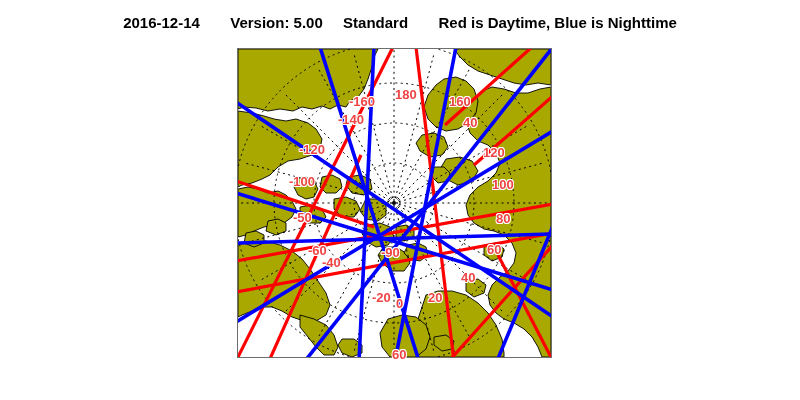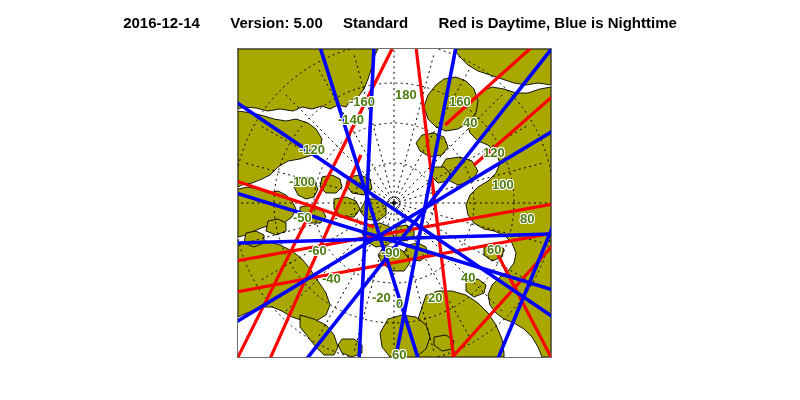--- a/index.html
+++ b/index.html
@@ -29,21 +29,21 @@
     overflow:hidden;
     box-sizing:border-box;
   }
   #map-clip{position:absolute;left:0;top:0;width:100%;height:100%;overflow:hidden;}
   #map-svg{position:absolute;left:0;top:0;}
 
   
   .lon-label{
     position:absolute;
     font-family:"Liberation Sans", sans-serif;
-    font-size:13px;font-weight:bold;color:#4d7c0f;
+    font-size:13px;font-weight:bold;color:#ef4444;
     white-space:nowrap;
     line-height:13px;
     pointer-events:none;
     text-shadow:
       0.8px 0 0 #fff, -0.8px 0 0 #fff, 0 0.8px 0 #fff, 0 -0.8px 0 #fff,
       0.8px 0.8px 0 #fff, -0.8px 0.8px 0 #fff, 0.8px -0.8px 0 #fff, -0.8px -0.8px 0 #fff;
   }
 </style>
 </head>
 <body>
@@ -195,25 +195,25 @@
       <div class="lon-label" style="left: 395px; top: 88px;">180</div>
       <div class="lon-label" style="left: 425px; top: 95px; padding-left: 24px;">160</div>
       <div class="lon-label" style="left: 349px; top: 95px;">-160</div>
       <div class="lon-label" style="left: 338px; top: 113px;">-140</div>
       <div class="lon-label" style="left: 463px; top: 116px;">40</div>
       <div class="lon-label" style="left: 299px; top: 143px;">-120</div>
       <div class="lon-label" style="left: 483px; top: 146px;">120</div>
       <div class="lon-label" style="left: 289px; top: 175px;">-100</div>
       <div class="lon-label" style="left: 492px; top: 178px;">100</div>
       <div class="lon-label" style="left: 293px; top: 211px;">-50</div>
-      <div class="lon-label" style="left: 496px; top: 212px; margin-left: 24px;">80</div>
+      <div class="lon-label" style="left: 496px; top: 212px;">80</div>
       <div class="lon-label" style="left: 308px; top: 244px; text-align: center;">-60</div>
       <div class="lon-label" style="left: 487px; top: 243px;">60</div>
       <div class="lon-label" style="left: 381px; top: 246px;">-90</div>
-      <div class="lon-label" style="left: 322px; top: 272px;">-40</div>
+      <div class="lon-label" style="left: 322px; top: 256px;">-40</div>
       <div class="lon-label" style="left: 461px; top: 271px;">40</div>
       <div class="lon-label" style="left: 357px; top: 291px; padding-left: 15px;">-20</div>
       <div class="lon-label" style="left: 428px; top: 291px;">20</div>
       <div class="lon-label" style="left: 396px; top: 297px;">0</div>
       <div class="lon-label" style="left: 392px; top: 348px;">60</div>
     </div>
 
 </div>
 
 </body></html>

